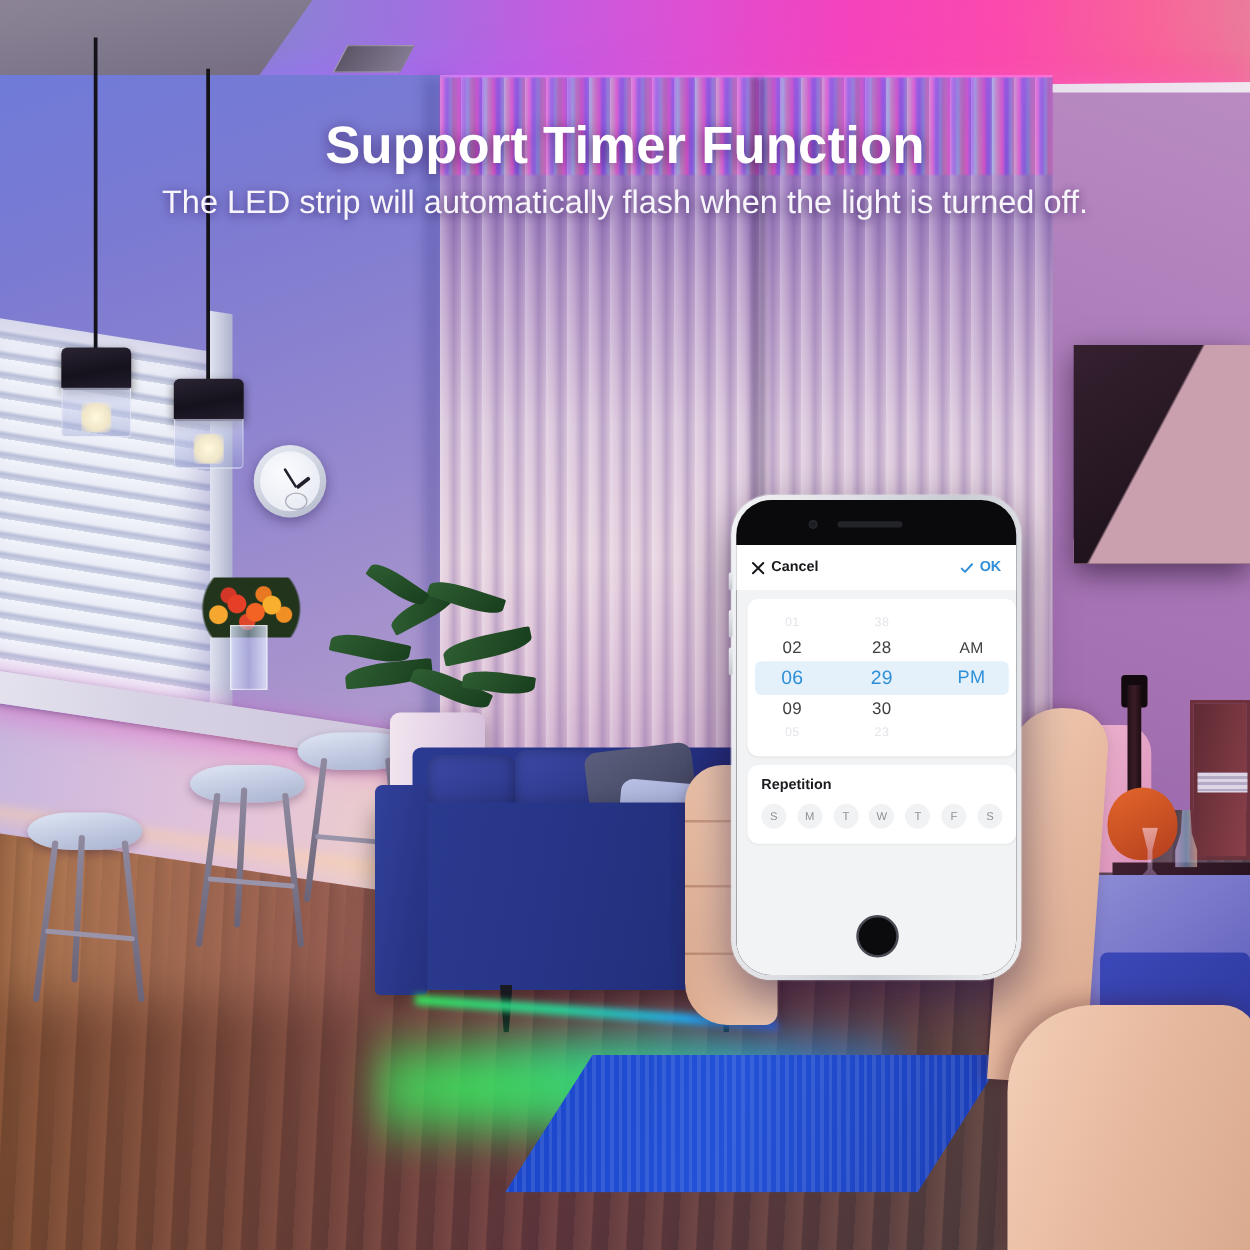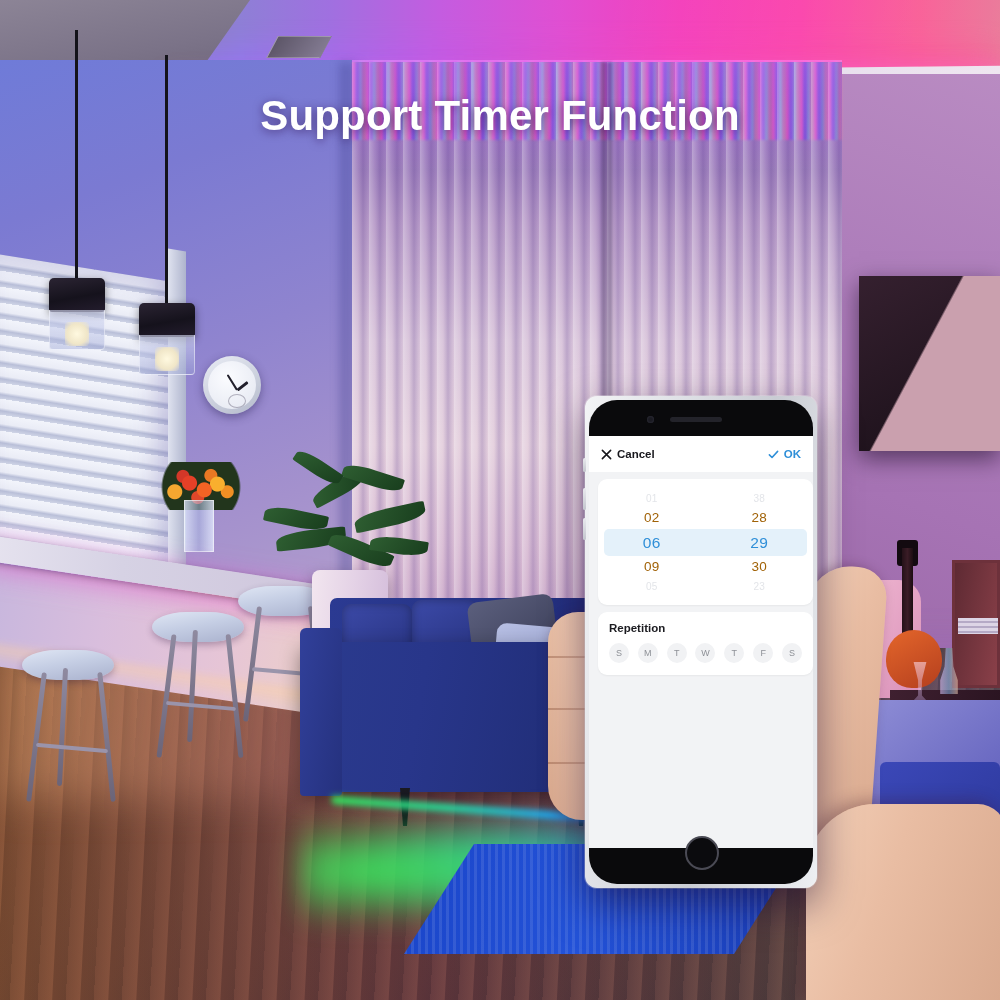--- a/index.html
+++ b/index.html
@@ -390,23 +390,23 @@
     background:linear-gradient(80deg,#dba98d 0%,#f0c7ad 45%,#f6d6c0 100%);
     box-shadow:2px 2px 12px rgba(60,20,40,.35);
   }
   .finger-line{
     position:absolute; left:0; width:74px; height:2px;
     background:linear-gradient(90deg,rgba(150,95,70,.45),rgba(150,95,70,.12));
   }
 
   
   .phone{
-    position:absolute; left:585px; top:396px; width:232px; height:492px;
+    position:absolute; left:585px; top:396px; width:232px; height:388px;
     z-index:50;
-    border-radius:12px;
+    border-radius:32px;
     background:linear-gradient(100deg,#f3f4f6 0%,#dfe1e6 30%,#c9ccd3 60%,#eef0f3 100%);
     box-shadow:0 16px 40px rgba(25,8,45,.55), 0 0 0 1px rgba(255,255,255,.35);
     padding:4px;
   }
   .phone-inner{
     position:relative; width:100%; height:100%;
     border-radius:28px;
     background:#0a0a0c;
     overflow:hidden;
   }
@@ -464,21 +464,21 @@
   }
   .picker-cols{
     position:relative; display:flex; height:100%; align-items:center;
   }
   .pcol{ flex:1; display:flex; flex-direction:column; align-items:center; }
   .pitem{
     height:22px; line-height:22px; font-size:13.5px; color:#b9bcc2;
     width:100%; text-align:center; letter-spacing:.3px;
   }
   .pitem.faded{ color:#e3e5e9; font-size:10px; height:17px; line-height:17px; }
-  .pitem.near{ color:#a16207; }
+  .pitem.near{ color:#404040; }
   .pitem.sel{ color:#2f8fd8; font-size:15.5px; font-weight:500; height:27px; line-height:27px; }
   .pcol.ampm .pitem{ font-size:12.5px; }
   .pcol.ampm .pitem.sel{ font-size:14.5px; }
   .pcol.ampm .spacer{ height:17px; }
 
   
   .rep-card{ padding:10px 11px 12px 11px; }
   .rep-title{ font-size:11.5px; font-weight:bold; color:#1b1b20; margin-bottom:9px; }
   .days{ display:flex; justify-content:space-between; }
   .day{
@@ -609,20 +609,21 @@
   <div class="sofa-leg" style="left:400px;top:788px;"></div>
   <div class="sofa-leg" style="left:576px;top:788px;"></div>
 
   <div class="rgb-glow"></div>
   <div class="rug"></div>
   <div class="rgb-strip"></div>
 </div>
 
 <div class="headline-wrap">
   <div class="headline">Support Timer Function</div>
+  <div class="sub2">The LED strip will automatically flash when the light is turned off.</div>
 </div>
 
 <div class="fingers">
   <div class="finger-line" style="top:44px;"></div>
   <div class="finger-line" style="top:96px;"></div>
   <div class="finger-line" style="top:150px;"></div>
 </div>
 
 <div class="phone">
   <div class="btn-vol" style="top:92px;height:22px;"></div>
@@ -666,20 +667,27 @@
               </div>
 
               <div class="pcol">
                 <div class="pitem faded">38</div>
                 <div class="pitem near">28</div>
                 <div class="pitem sel">29</div>
                 <div class="pitem near">30</div>
                 <div class="pitem faded">23</div>
               </div>
 
+              <div class="pcol ampm">
+                <div class="spacer"></div>
+                <div class="pitem near">AM</div>
+                <div class="pitem sel">PM</div>
+                <div class="pitem" style="visibility:hidden"></div>
+                <div class="spacer"></div>
+              </div>
 
             </div>
           </div>
         </div>
 
         <div class="card rep-card">
           <div class="rep-title">Repetition</div>
           <div class="days">
             <div class="day">S</div>
             <div class="day">M</div>

